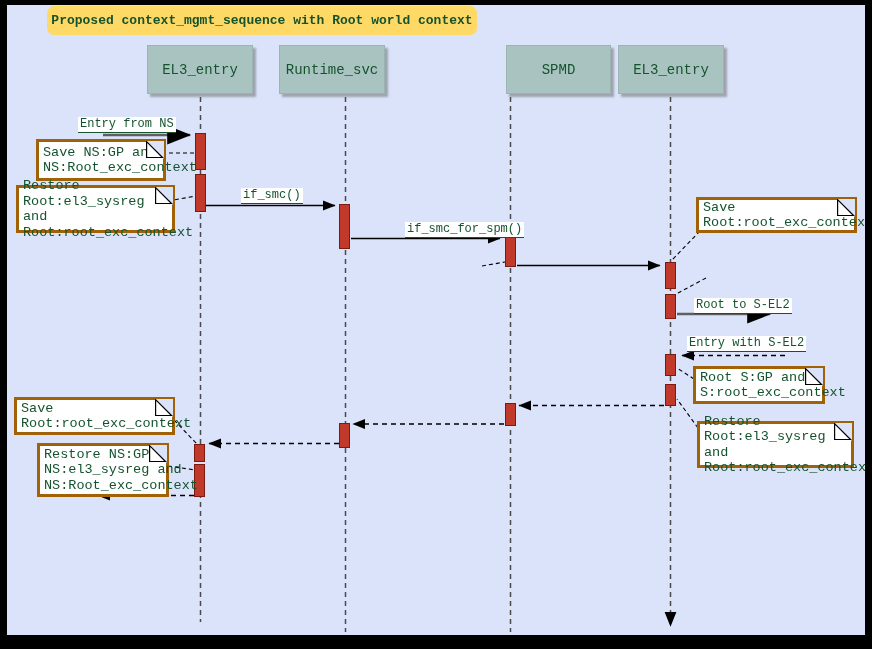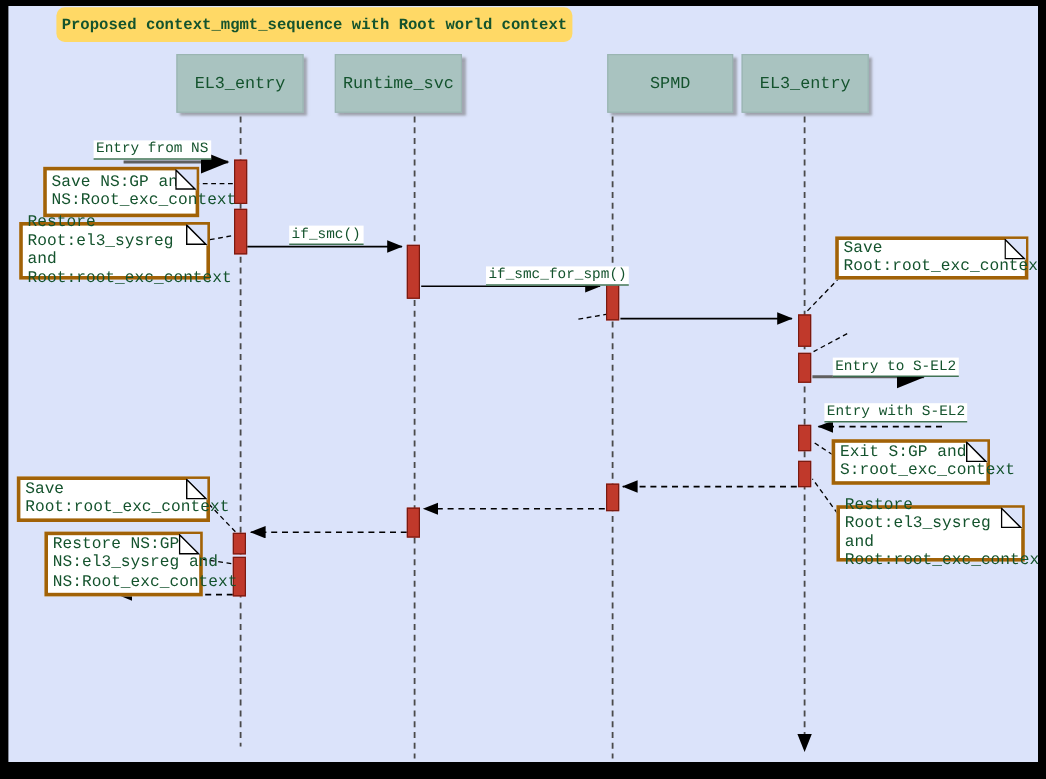--- a/index.html
+++ b/index.html
@@ -123,21 +123,21 @@
   <div class="act" style="left:665px;top:354px;height:22px;"></div>
   <div class="act" style="left:665px;top:384px;height:22px;"></div>
   <div class="act" style="left:505px;top:403px;height:23px;"></div>
   <div class="act" style="left:339px;top:423px;height:25px;"></div>
   <div class="act" style="left:194px;top:444px;height:18px;"></div>
   <div class="act" style="left:194px;top:464px;height:33px;"></div>
 
   <div class="msg-label" style="left:78px;top:117px;">Entry from NS</div>
   <div class="msg-label" style="left:241px;top:188px;">if_smc()</div>
   <div class="msg-label" style="left:381px;top:222px;margin-left:24px;">if_smc_for_spm()</div>
-  <div class="msg-label" style="left:694px;top:298px;">Entry to S-EL2</div>
+  <div class="msg-label" style="left:694px;top:298px;">Root to S-EL2</div>
   <div class="msg-label" style="left:687px;top:336px;">Entry with S-EL2</div>
 
   <div class="note" style="left:36px;top:139px;width:130px;height:42px;">
     <svg class="fold" width="18" height="18" viewBox="0 0 18 18">
         <path class="fold-erase" d="M0,0 L18,0 L18,18 Z"></path>
         <path class="fold-flap" d="M0.6,0.6 L16.5,16.5 L0.6,16.5 Z"></path>
       </svg>
     <div class="note-text">Save NS:GP and
 NS:Root_exc_context</div>
   </div>
@@ -155,21 +155,21 @@
         <path class="fold-erase" d="M0,0 L18,0 L18,18 Z"></path>
         <path class="fold-flap" d="M0.6,0.6 L16.5,16.5 L0.6,16.5 Z"></path>
       </svg>
     <div class="note-text">Save Root:root_exc_context</div>
   </div>
   <div class="note" style="left:693px;top:366px;width:132px;height:38px;">
     <svg class="fold" width="18" height="18" viewBox="0 0 18 18">
         <path class="fold-erase" d="M0,0 L18,0 L18,18 Z"></path>
         <path class="fold-flap" d="M0.6,0.6 L16.5,16.5 L0.6,16.5 Z"></path>
       </svg>
-    <div class="note-text">Exit S:GP and
+    <div class="note-text">Root S:GP and
 S:root_exc_context</div>
   </div>
   <div class="note" style="left:697px;top:421px;width:157px;height:47px;">
     <svg class="fold" width="18" height="18" viewBox="0 0 18 18">
         <path class="fold-erase" d="M0,0 L18,0 L18,18 Z"></path>
         <path class="fold-flap" d="M0.6,0.6 L16.5,16.5 L0.6,16.5 Z"></path>
       </svg>
     <div class="note-text">Restore Root:el3_sysreg
 and
 Root:root_exc_context</div>

